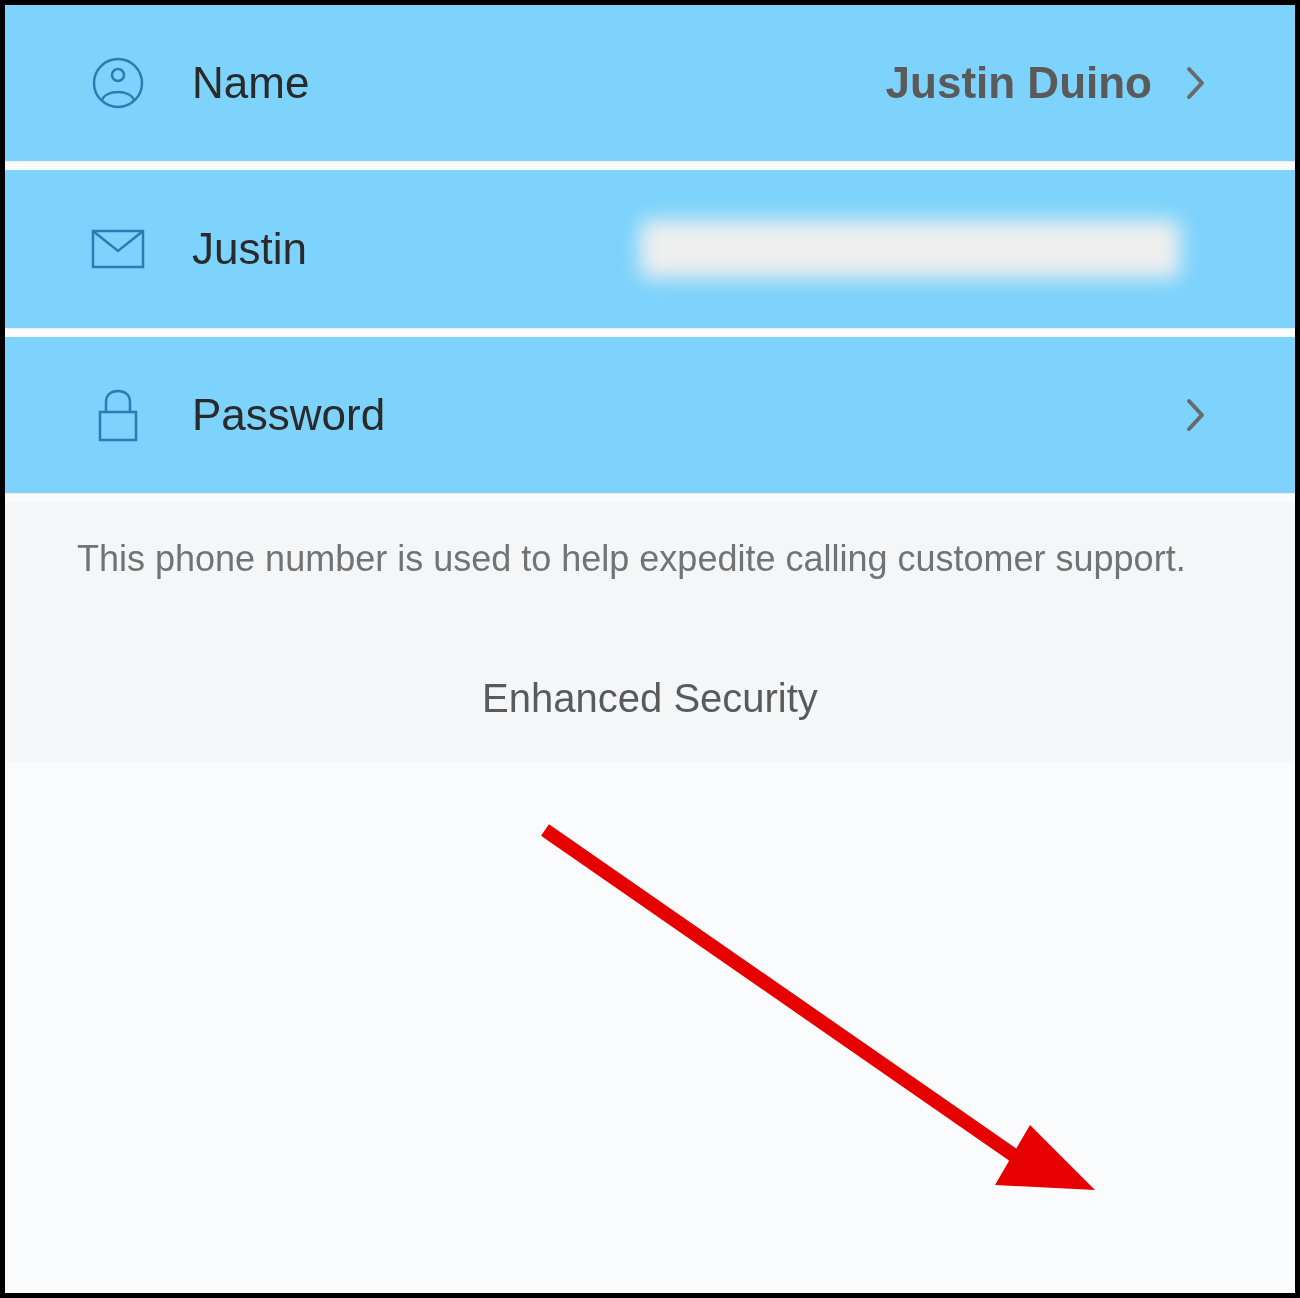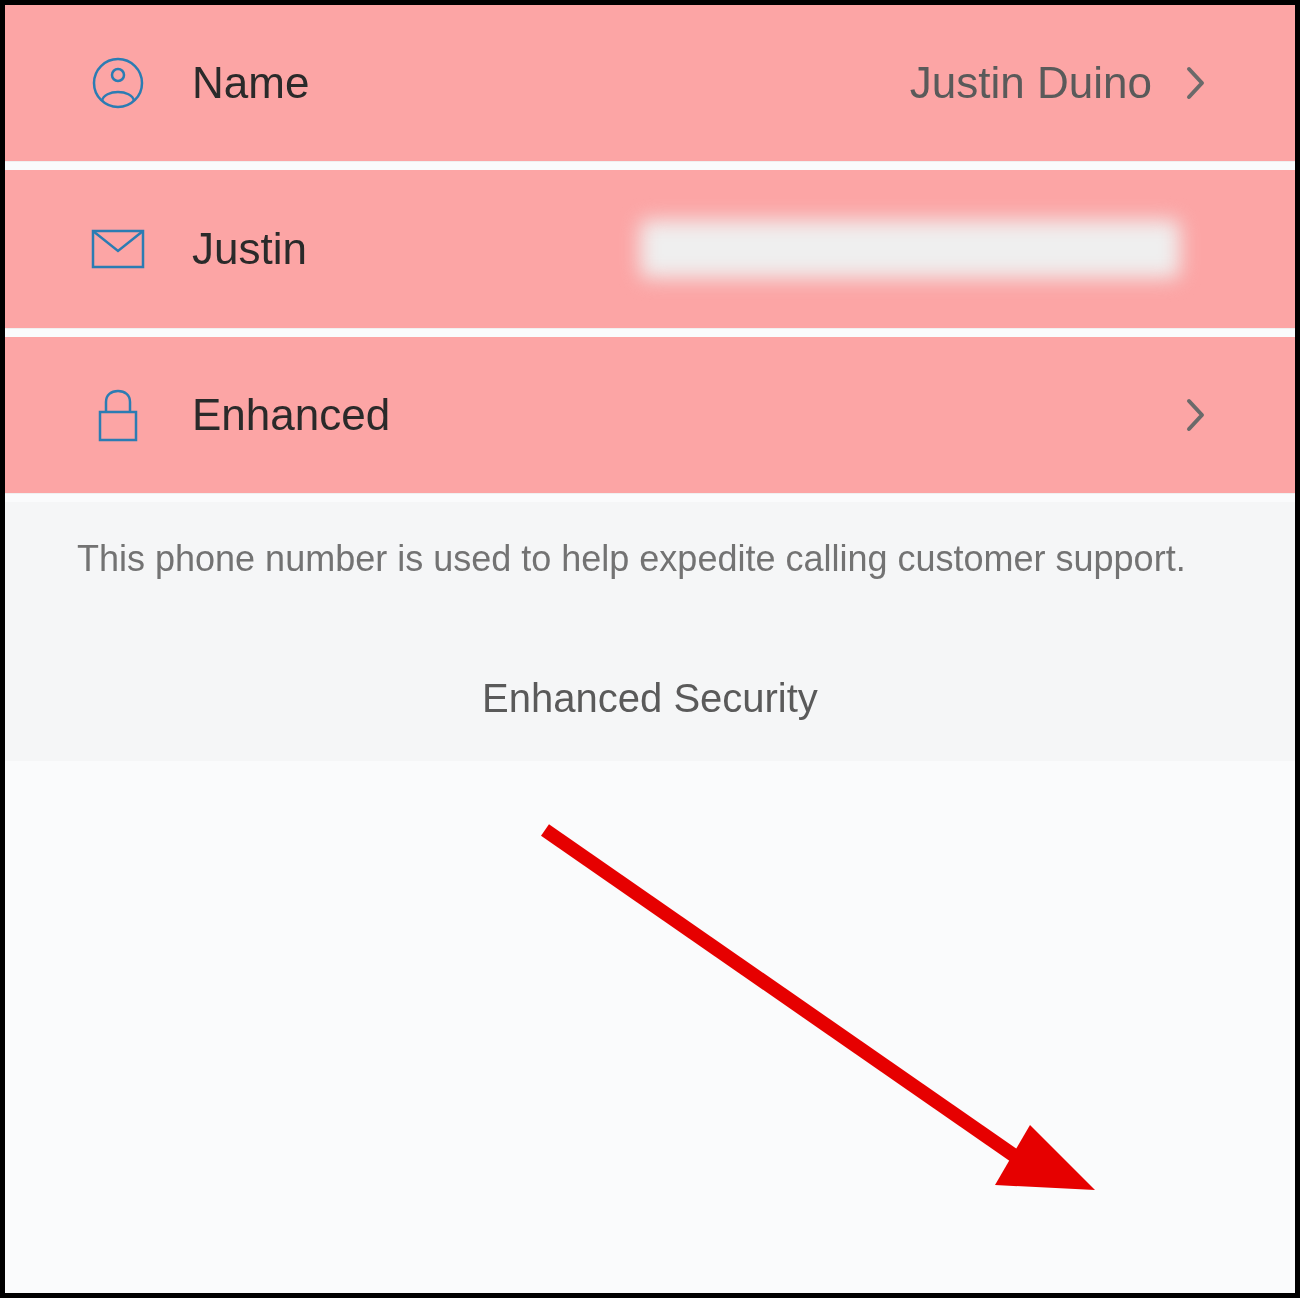--- a/index.html
+++ b/index.html
@@ -18,21 +18,21 @@
     }
     .container {
       width: 100%;
       height: 100%;
       background: #fafbfc;
       position: relative;
     }
     .list-item {
       display: flex;
       align-items: center;
-      background: #fca5a5;
+      background: #7dd3fc;
       padding: 50px 85px 50px 85px;
       border-bottom: 1px solid #f0f0f0;
       margin-bottom: 8px;
       cursor: pointer;
     }
     .list-item.no-chevron {
       cursor: default;
     }
     .icon-wrap {
       width: 56px;
@@ -47,21 +47,21 @@
       font-size: 44px;
       font-weight: 400;
       color: #2a2a2a;
       flex: 0 0 auto;
     }
     .spacer {
       flex: 1;
     }
     .value {
       font-size: 44px;
-      font-weight: 400;
+      font-weight: 700;
       color: #5a5a5a;
       margin-right: 30px;
     }
     .chevron {
       width: 28px;
       height: 40px;
       display: flex;
       align-items: center;
       justify-content: center;
       flex-shrink: 0;
@@ -132,21 +132,21 @@
     <div class="blurred-value"></div>
   </div>
 
   <div class="list-item">
     <span class="icon-wrap">
       <svg width="44" height="54" viewBox="0 0 44 54" fill="none">
         <path d="M10 24 L10 14 C10 7 15 3 22 3 C29 3 34 7 34 14 L34 24" stroke="#2b7cb3" stroke-width="2.5" fill="none"></path>
         <rect x="4" y="24" width="36" height="28" stroke="#2b7cb3" stroke-width="2.5"></rect>
       </svg>
     </span>
-    <span class="label">Enhanced</span>
+    <span class="label">Password</span>
     <span class="spacer"></span>
     <span class="chevron">
       <svg width="20" height="34" viewBox="0 0 20 34" fill="none">
         <path d="M3 3 L16 17 L3 31" stroke="#6a6a6a" stroke-width="4" stroke-linecap="round" stroke-linejoin="round"></path>
       </svg>
     </span>
   </div>
 
 
   <div class="info-text">This phone number is used to help expedite calling customer support.</div>

